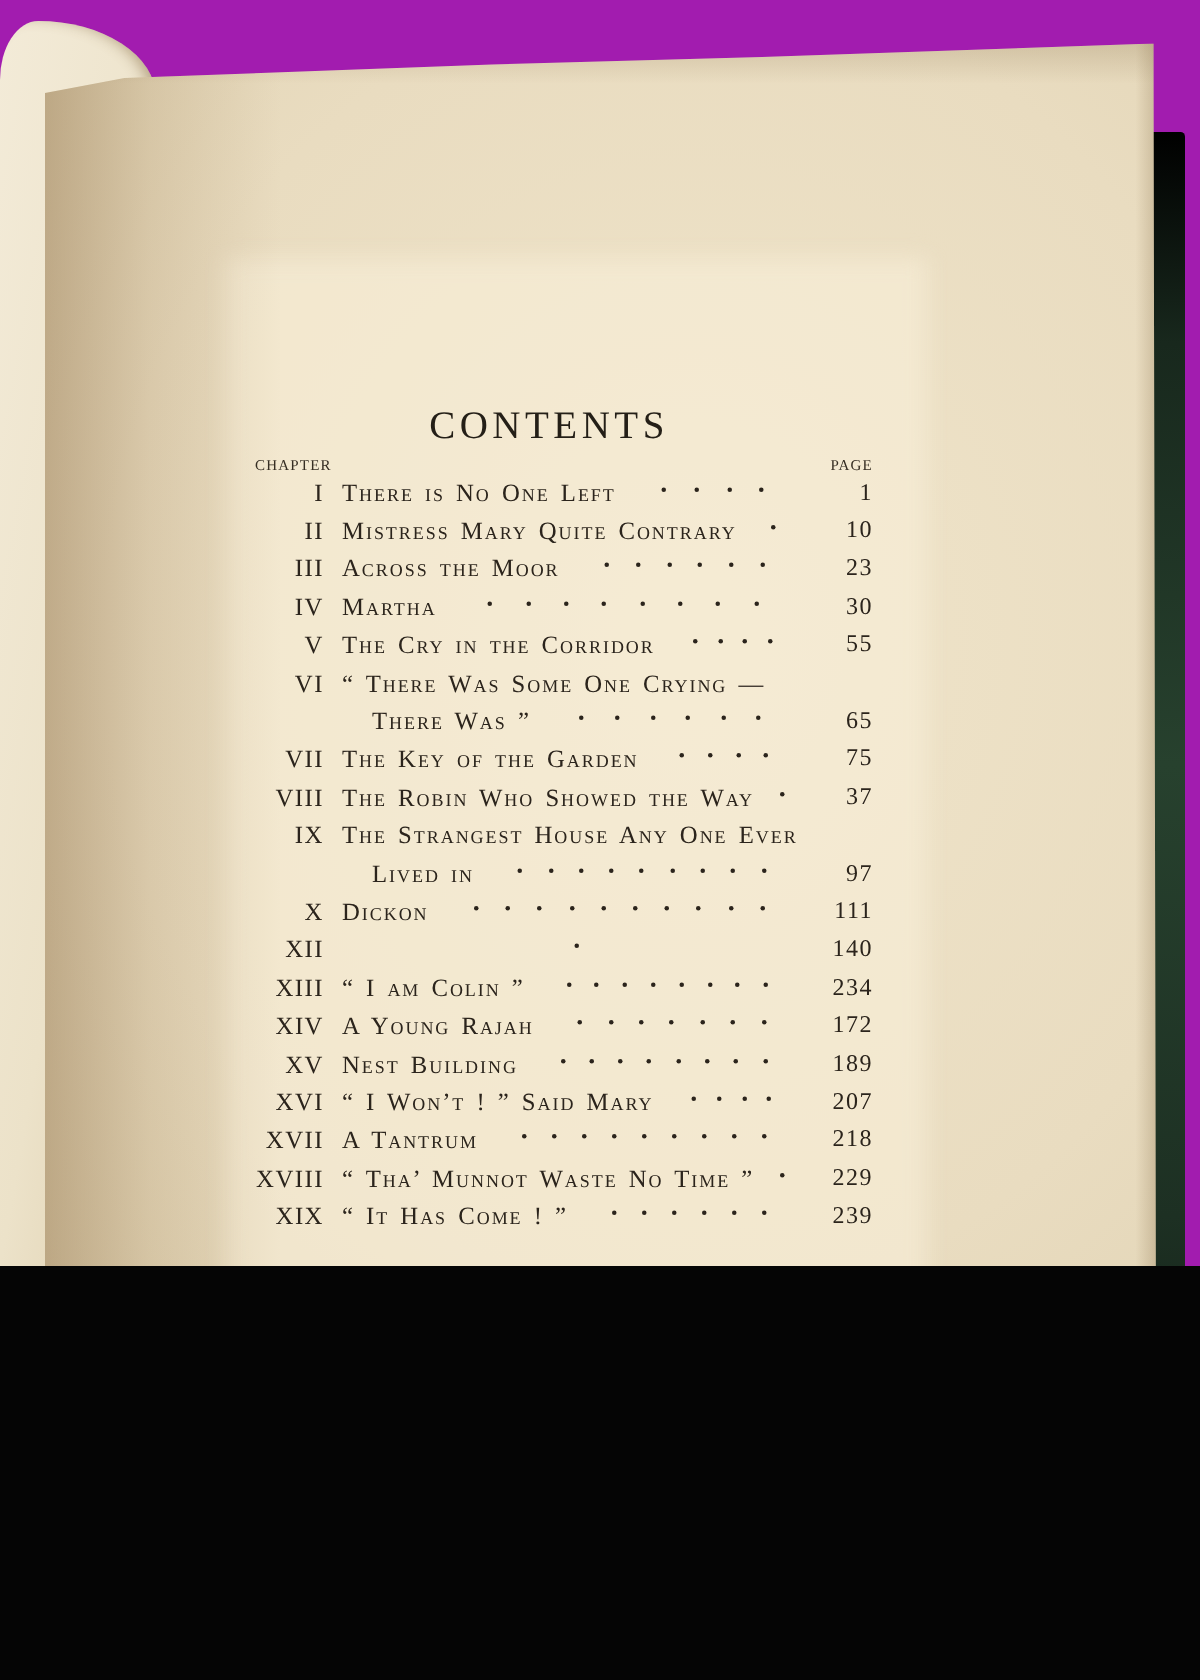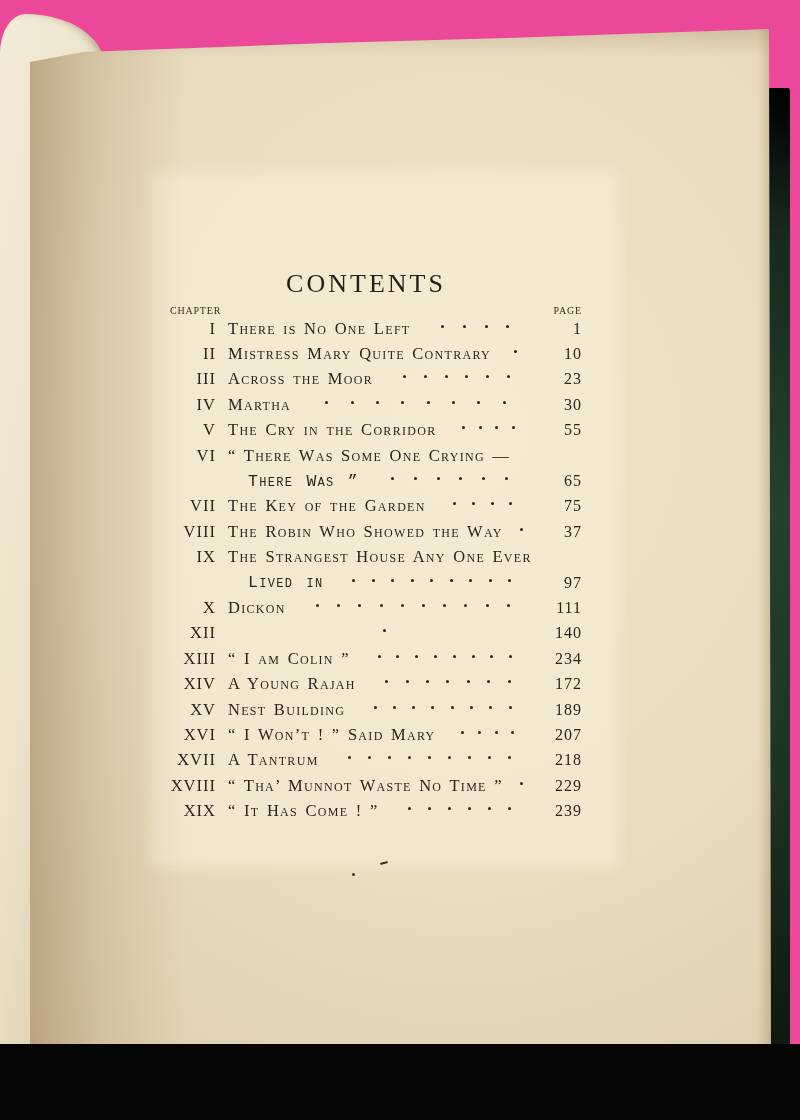--- a/index.html
+++ b/index.html
@@ -1,16 +1,16 @@
 <!DOCTYPE html>
 <html><head>
 <meta charset="utf-8">
 <style>
   html,body{margin:0;padding:0;background:#050505;}
-  .scene{position:relative;width:800px;height:1044px;background:#ec4899;overflow:hidden;
+  .scene{position:relative;width:800px;height:844px;background:#a21caf;overflow:hidden;
          font-family:"Liberation Serif","DejaVu Serif",serif;}
 
   
   .fore-edge{position:absolute;left:0;top:14px;width:104px;height:1072px;
     background:linear-gradient(100deg,#f3ebd8 0%,#ece2c9 50%,#d8c6a2 100%);
     border-radius:26px 80px 46px 12px / 40px 52px 64px 20px;
     box-shadow:inset -7px 0 9px -3px rgba(118,88,48,.45);}
 
   
   .cover-edge{position:absolute;left:764px;top:88px;width:26px;height:1004px;border-radius:3px;
@@ -43,21 +43,21 @@
   .cols{position:absolute;top:279px;left:0;right:0;height:14px;
     font-size:10px;font-weight:normal;letter-spacing:.8px;color:#352d22;}
   .col-chapter{position:absolute;left:20px;top:0;}
   .col-page{position:absolute;right:0;top:0;}
 
   .lines{position:absolute;top:290px;left:0;right:0;}
   .line{display:flex;align-items:center;height:25.4px;white-space:nowrap;}
   .chap{flex:0 0 66px;text-align:right;margin-right:12px;
     font-size:16.5px;letter-spacing:1px;color:#2b241c;}
   .line.indent .chap{visibility:hidden;}
-  .line.indent .title{margin-left:20px;font-family:Liberation Mono, monospace;}
+  .line.indent .title{margin-left:20px;}
   .title{font-variant:small-caps;font-size:16.5px;letter-spacing:1.3px;word-spacing:2px;color:#2b241c;}
   .leader{flex:1;display:flex;justify-content:space-evenly;align-items:flex-end;
     padding:0 14px 0 12px;}
   .leader .dot{width:3px;height:3px;border-radius:50%;background:#2b241c;margin-bottom:5px;}
   .pageno{flex:0 0 40px;text-align:right;font-size:16px;letter-spacing:1px;color:#2b241c;}
   .line.nopage .leader,.line.nopage .pageno{visibility:hidden;}
 
   
   .speck-dash{position:absolute;left:352px;top:836px;width:8px;height:2px;border-radius:2px;
     background:#3a3126;transform:rotate(-14deg);}

